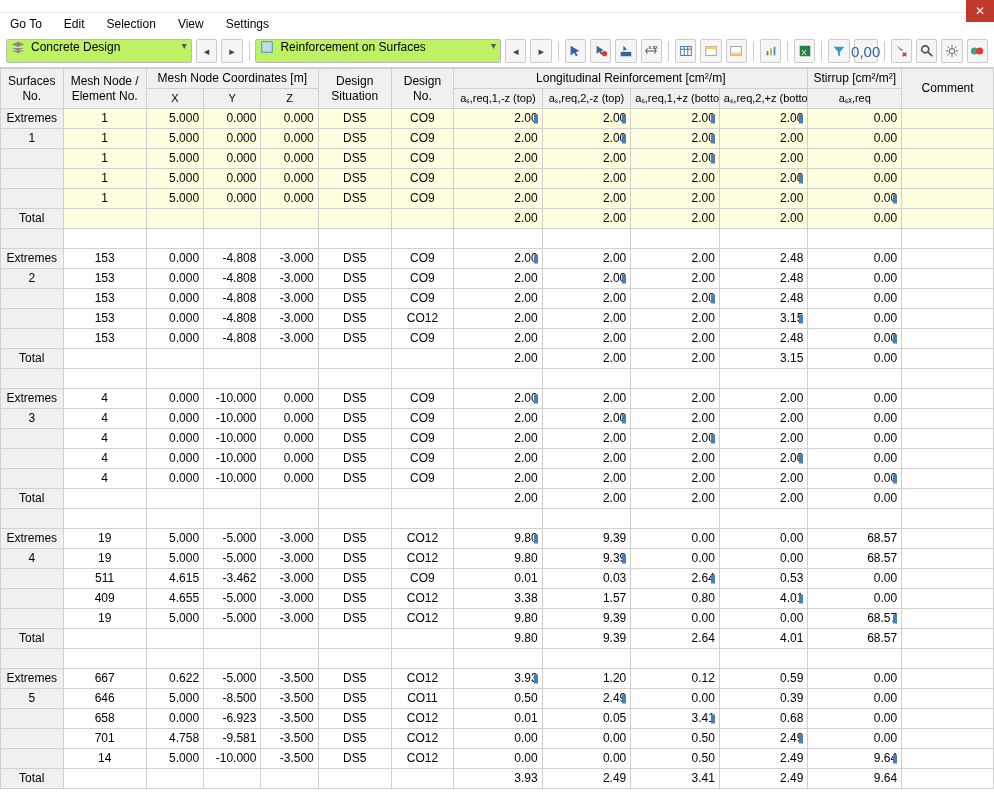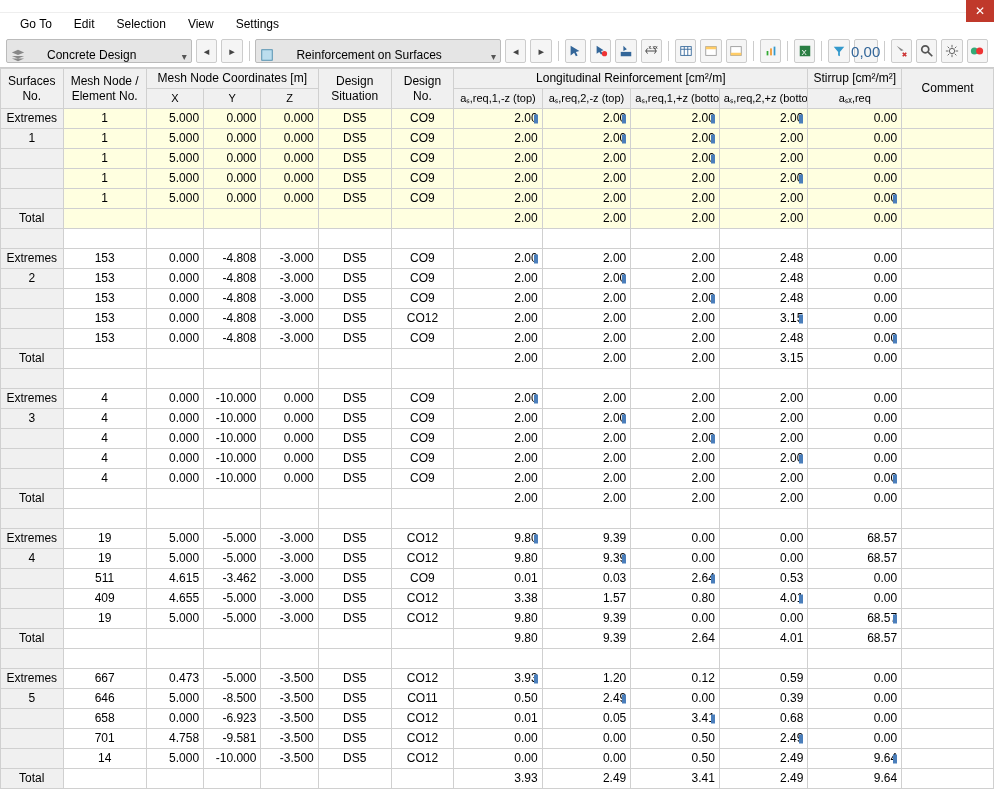--- a/index.html
+++ b/index.html
@@ -1,21 +1,21 @@
 <!DOCTYPE html>
 <html><head>
 <meta charset="utf-8">
 <style>
 html,body{margin:0;padding:0;font-family:"Segoe UI",Arial,sans-serif;font-size:12px;color:#000;background:#fff;width:994px}
 .titlebar{background:#fff;padding:6px 10px;font-size:13px;position:relative;border-bottom:1px solid #eee}
 .close-btn{position:absolute;right:0;top:0;width:28px;height:22px;background:#c0392b;color:#fff;display:flex;align-items:center;justify-content:center;font-size:12px;cursor:pointer}
-.menubar{padding:4px 20px;display:flex;gap:22px}
+.menubar{padding:4px 10px;display:flex;gap:22px}
 .menubar span{cursor:pointer}
 .toolbar{display:flex;align-items:center;padding:4px 6px;border-bottom:1px solid #ccc;gap:4px}
-.combo{display:flex;align-items:flex-end;border:1px solid #bbb;background:#e5e5e5;height:22px;padding:0 4px;gap:22px;cursor:pointer;border-radius:2px}
+.combo{display:flex;align-items:flex-start;border:1px solid #bbb;background:#bef264;height:22px;padding:0 4px;gap:6px;cursor:pointer;border-radius:2px}
 .combo .caret{color:#555;font-size:10px}
 .nav-btn,.tb-btn{width:22px;height:22px;border:1px solid #ccc;background:#f5f5f5;display:flex;align-items:center;justify-content:center;cursor:pointer;border-radius:2px;font-size:11px;color:#444}
 .tb-btn svg{pointer-events:none}
 .sep{width:1px;height:20px;background:#ccc;margin:0 2px}
 table.rtab{border-collapse:collapse;width:100%;table-layout:fixed}
 table.rtab th,table.rtab td{border:1px solid #d0d0d0;padding:1px 4px;height:17px;line-height:15px;white-space:nowrap;overflow:hidden;text-overflow:clip}
 table.rtab th{background:#f0f0f0;font-weight:normal;text-align:center}
 th.sub{font-size:11px}
 .rowhead{background:#f0f0f0;text-align:center;font-weight:normal}
 .num{text-align:right;padding-right:18px}
@@ -616,21 +616,21 @@
         <td></td>
         <td></td>
         <td></td>
         <td></td>
         <td></td>
         <td></td>
       </tr>
       <tr>
         <th class="rowhead">Extremes</th>
         <td class="txt">667</td>
-        <td class="num">0.473</td>
+        <td class="num">0.622</td>
         <td class="num">-5.000</td>
         <td class="num">-3.500</td>
         <td class="txt">DS5</td>
         <td class="txt">CO12</td>
         <td class="num flag">3.93</td>
         <td class="num">1.20</td>
         <td class="num">0.12</td>
         <td class="num">0.59</td>
         <td class="num">0.00</td>
         <td class="txt"></td>

